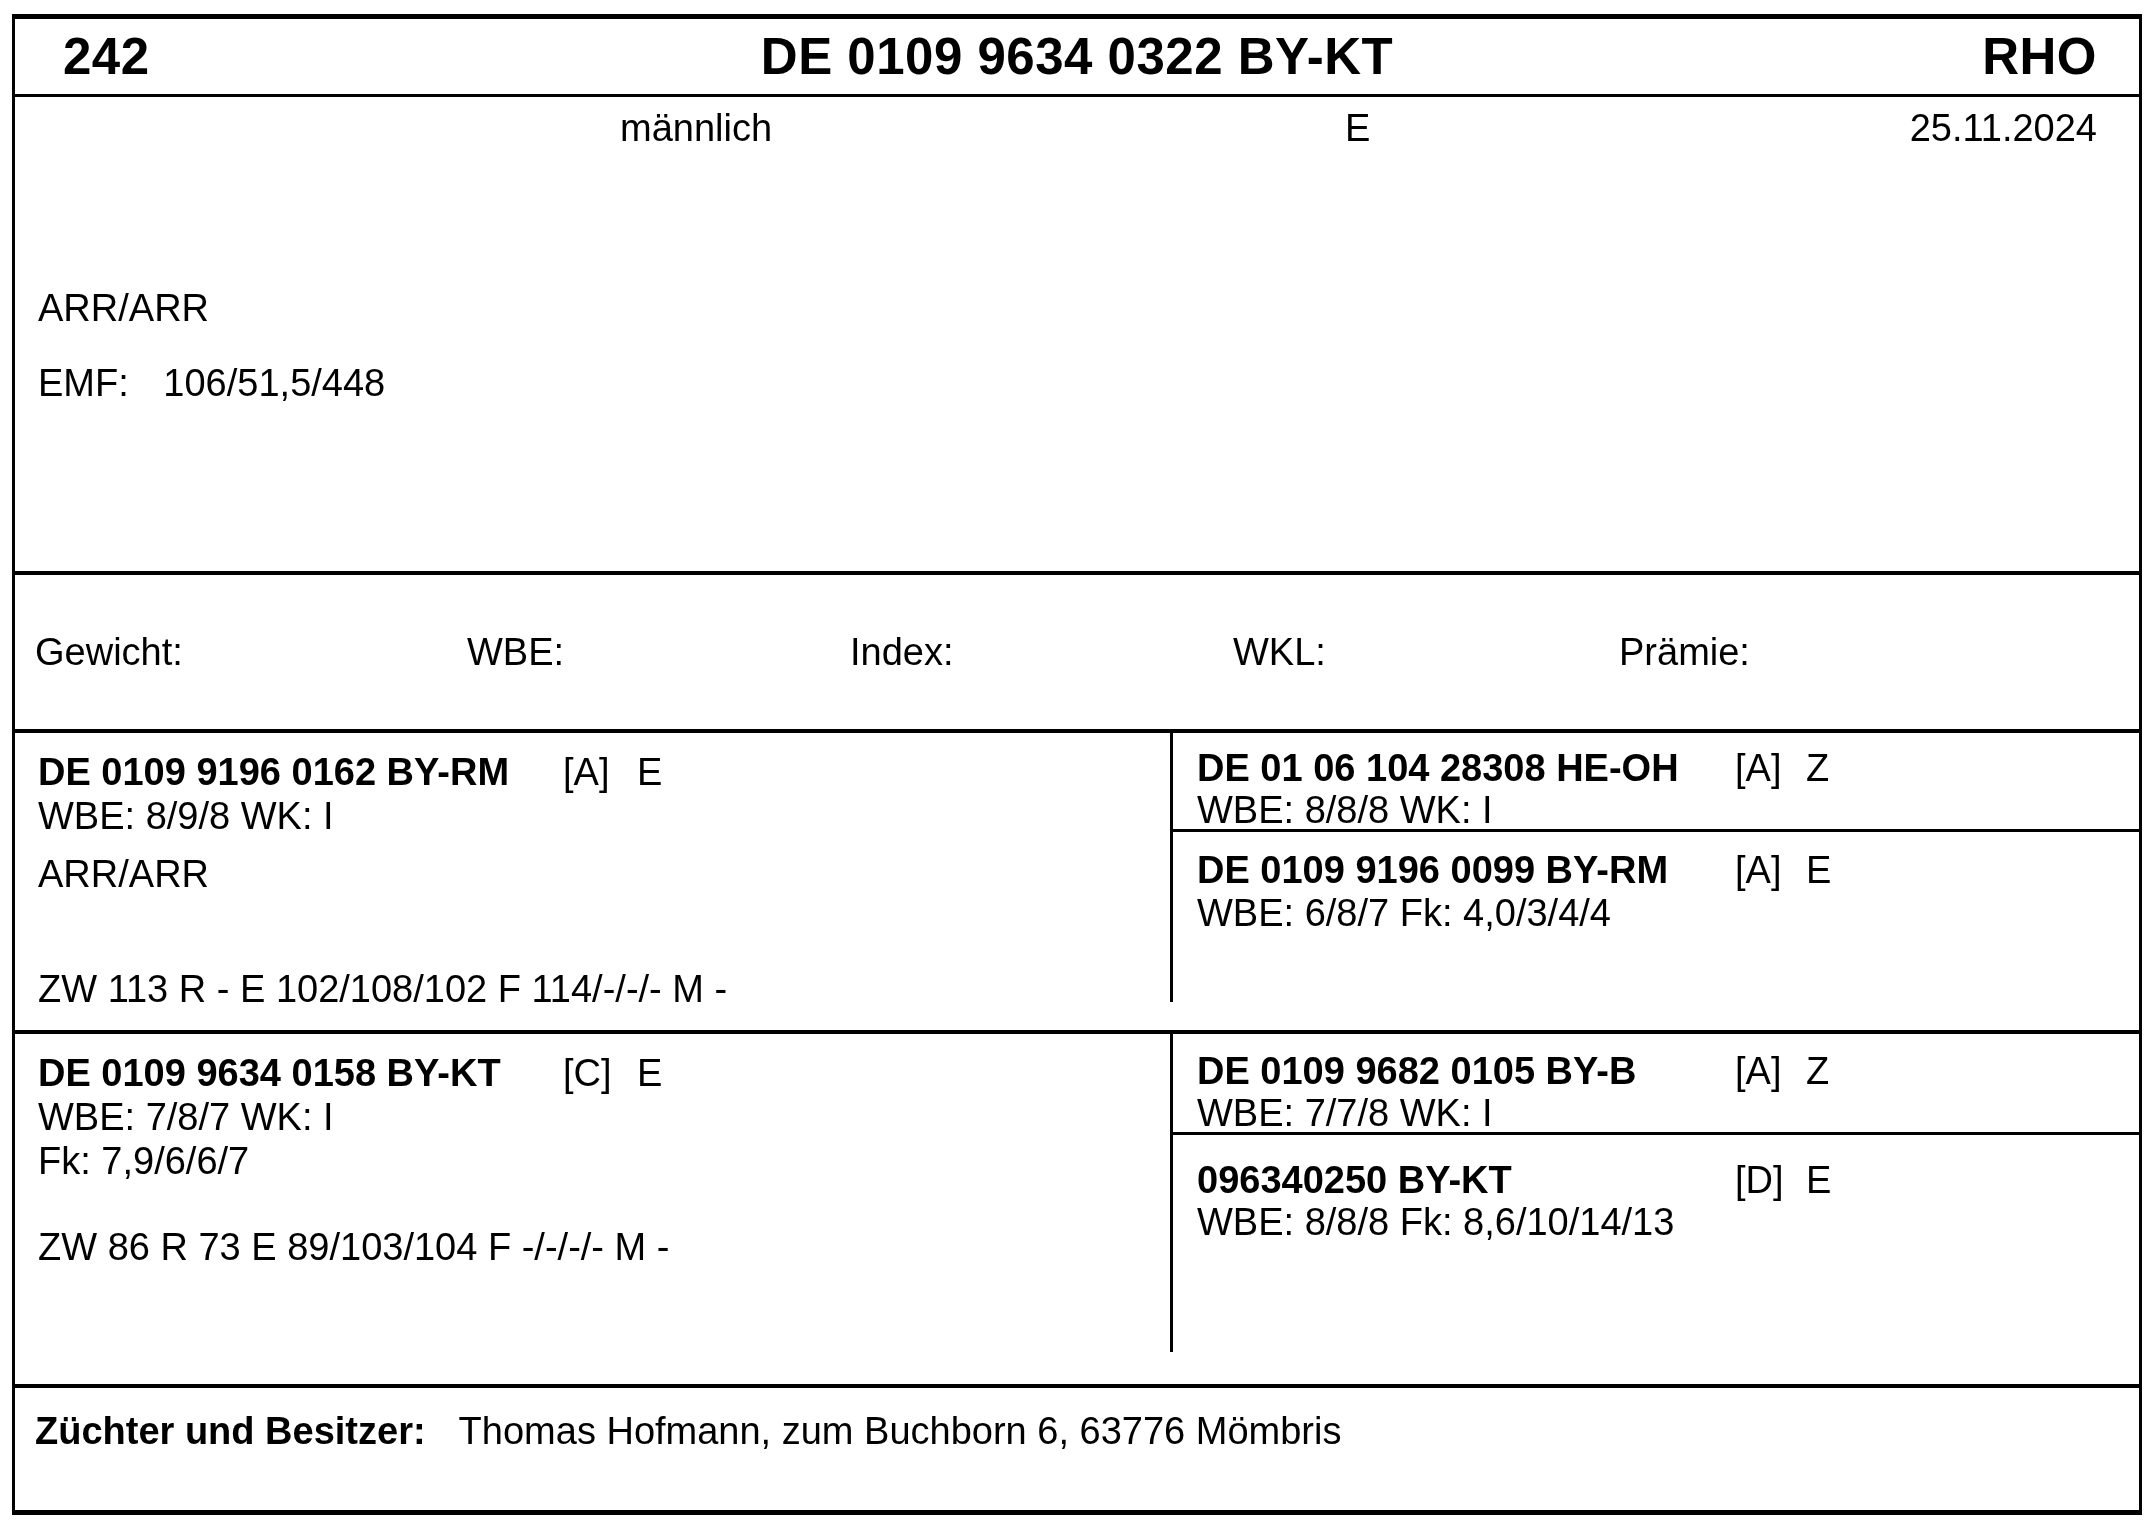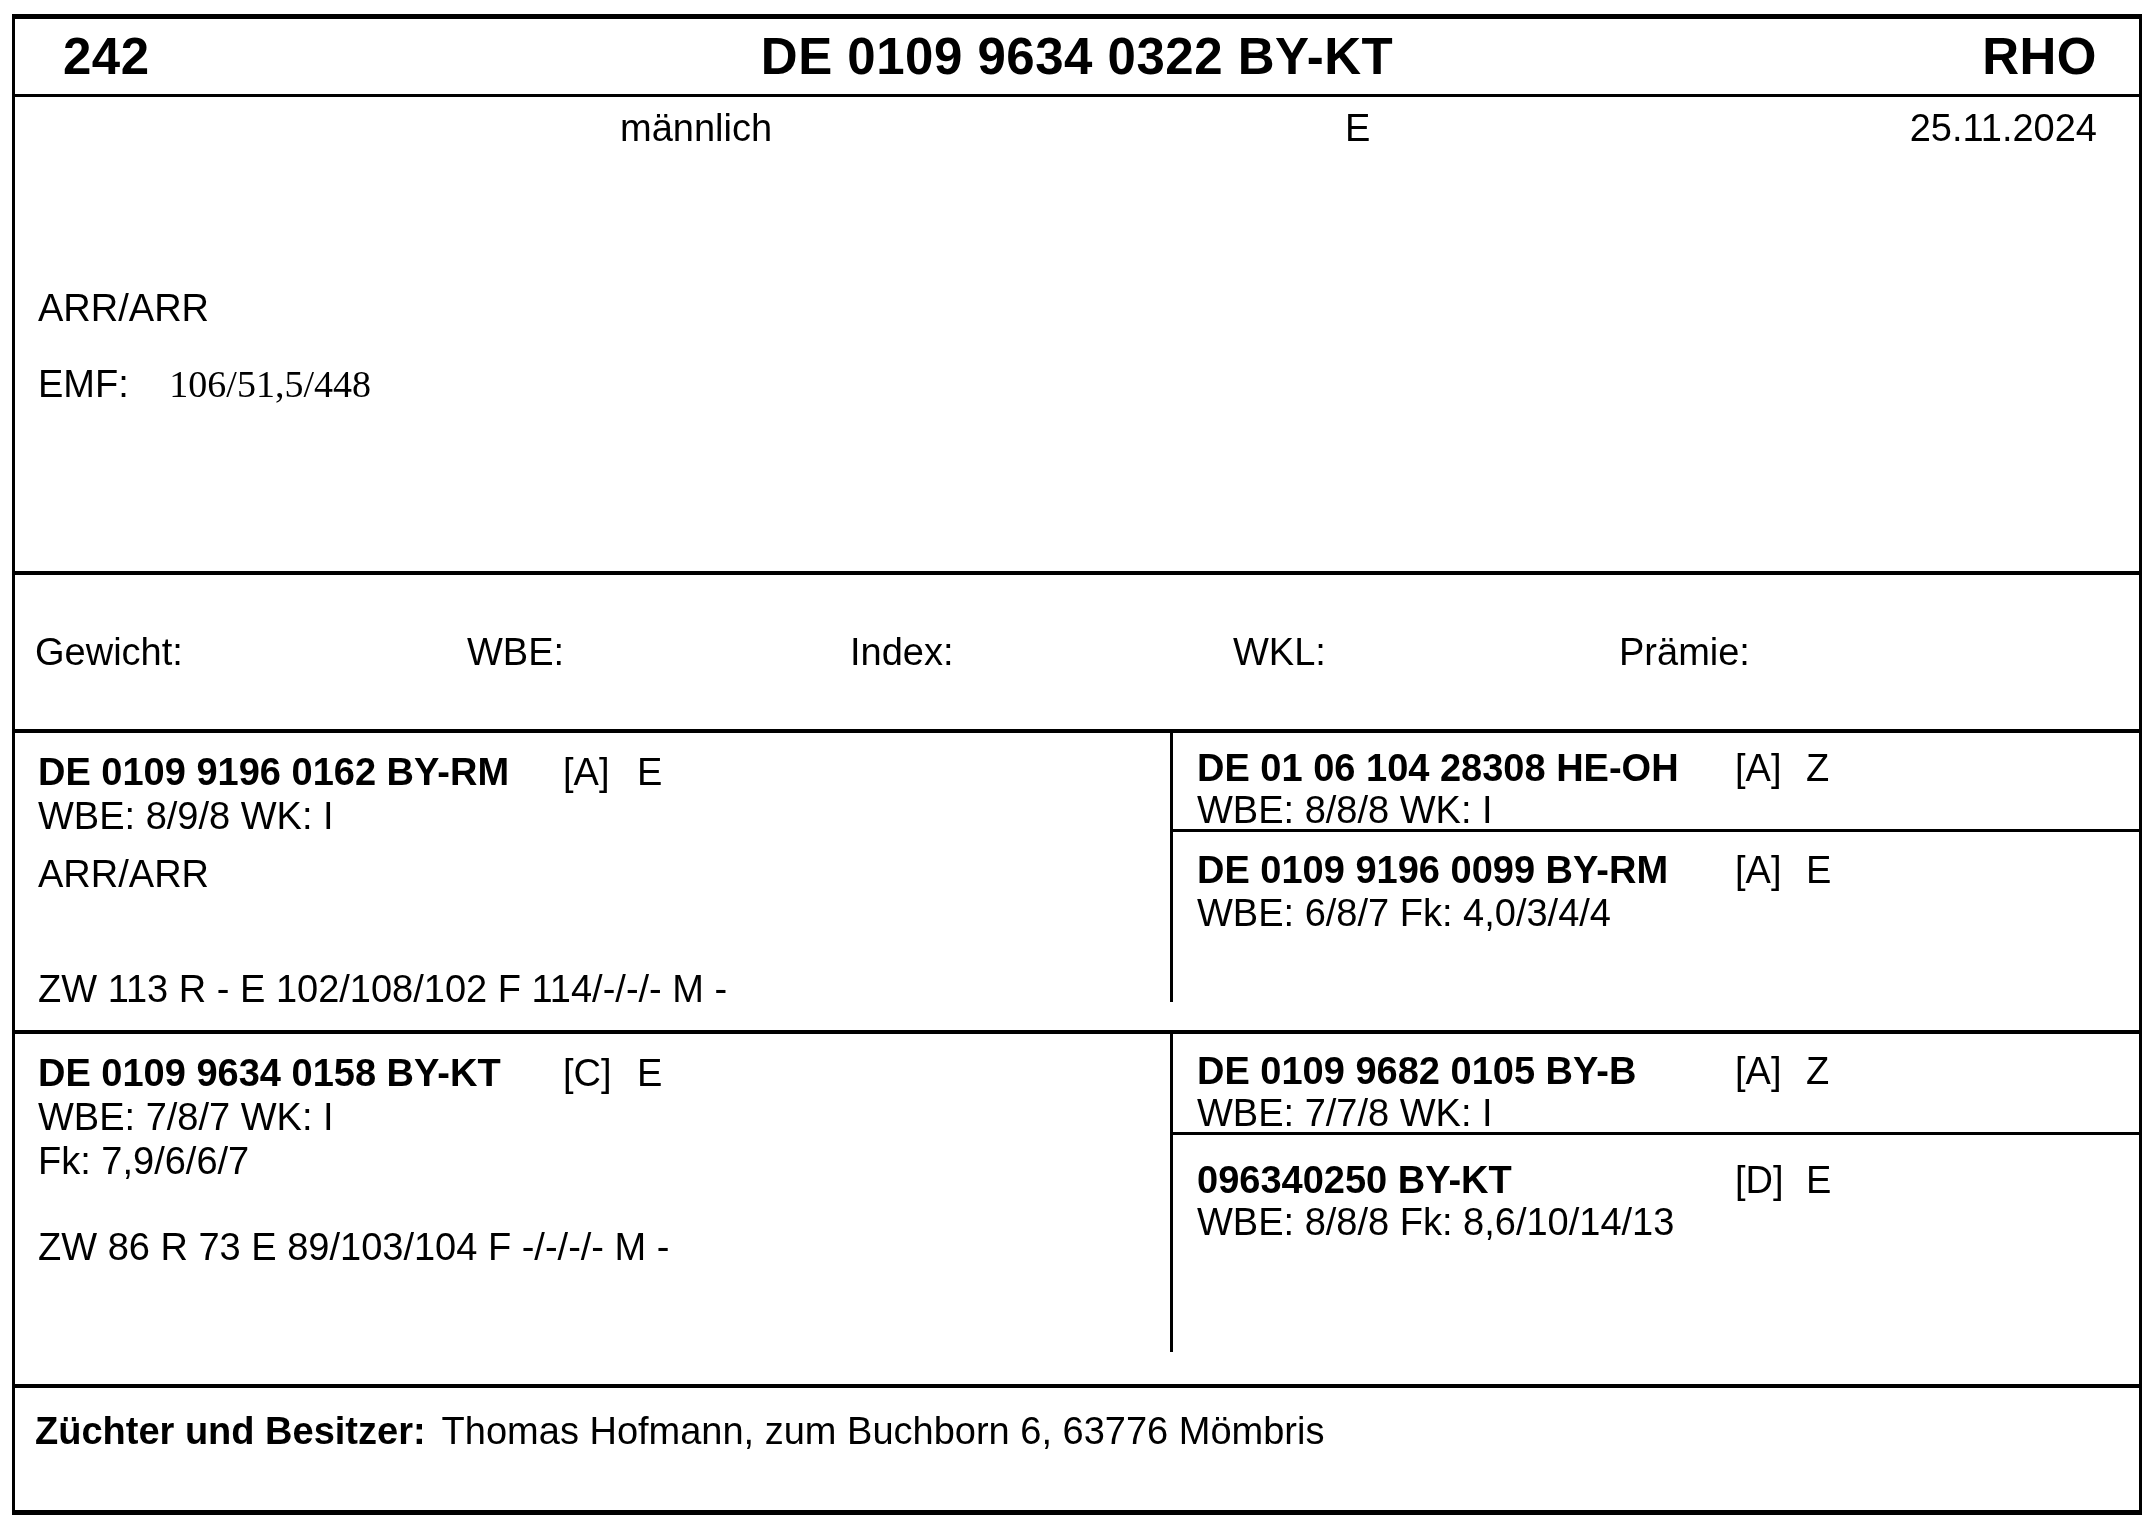--- a/index.html
+++ b/index.html
@@ -50,42 +50,42 @@
   .ped-sub .line { left: 24px; }
   .id { font-weight: bold; }
   .flag { position: absolute; left: 548px; white-space: nowrap; }
   .grade { position: absolute; left: 622px; white-space: nowrap; }
   .ped-sub .flag { left: 562px; }
   .ped-sub .grade { left: 633px; }
 
   
   .footer-row { height: 122px; position: relative; padding: 22px 0 0 20px; white-space: nowrap; }
   .b { font-weight: bold; }
-  .footer-val { margin-left: 16px; }
+  .footer-val { margin-left: 33px; }
 </style>
 </head>
 <body>
 
 <div class="page">
   <div class="card">
 
     <div class="header-row">
       <span class="hdr-num">242</span>
       <span class="hdr-title">DE 0109 9634 0322 BY-KT</span>
       <span class="hdr-breed">RHO</span>
     </div>
 
     <div class="info-section">
       <span class="abs" style="top:10px; left:605px;">männlich</span>
       <span class="abs" style="top:10px; left:1330px;">E</span>
       <span class="abs" style="top:10px; right:42px;">25.11.2024</span>
       <span class="abs" style="top:190px; left:23px;">ARR/ARR</span>
       <div class="abs" style="top:265px; left:23px;">
         <span>EMF:</span>
-        <span style="margin-left:30px;font-family:Liberation Serif, serif;">106/51,5/448</span>
+        <span style="margin-left:24px;">106/51,5/448</span>
       </div>
     </div>
 
     <div class="weights-row">
       <span class="wlabel" style="left:20px;">Gewicht:</span>
       <span class="wlabel" style="left:452px;">WBE:</span>
       <span class="wlabel" style="left:835px;">Index:</span>
       <span class="wlabel" style="left:1218px;">WKL:</span>
       <span class="wlabel" style="left:1604px;">Prämie:</span>
     </div>

